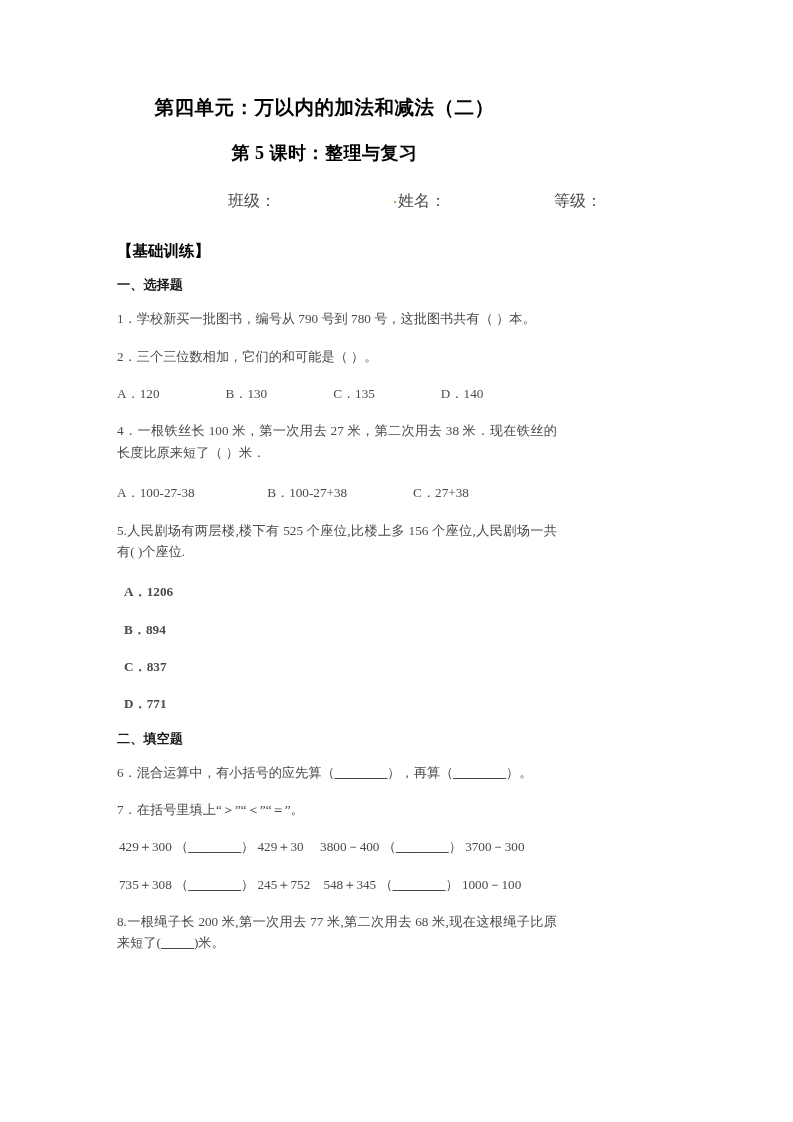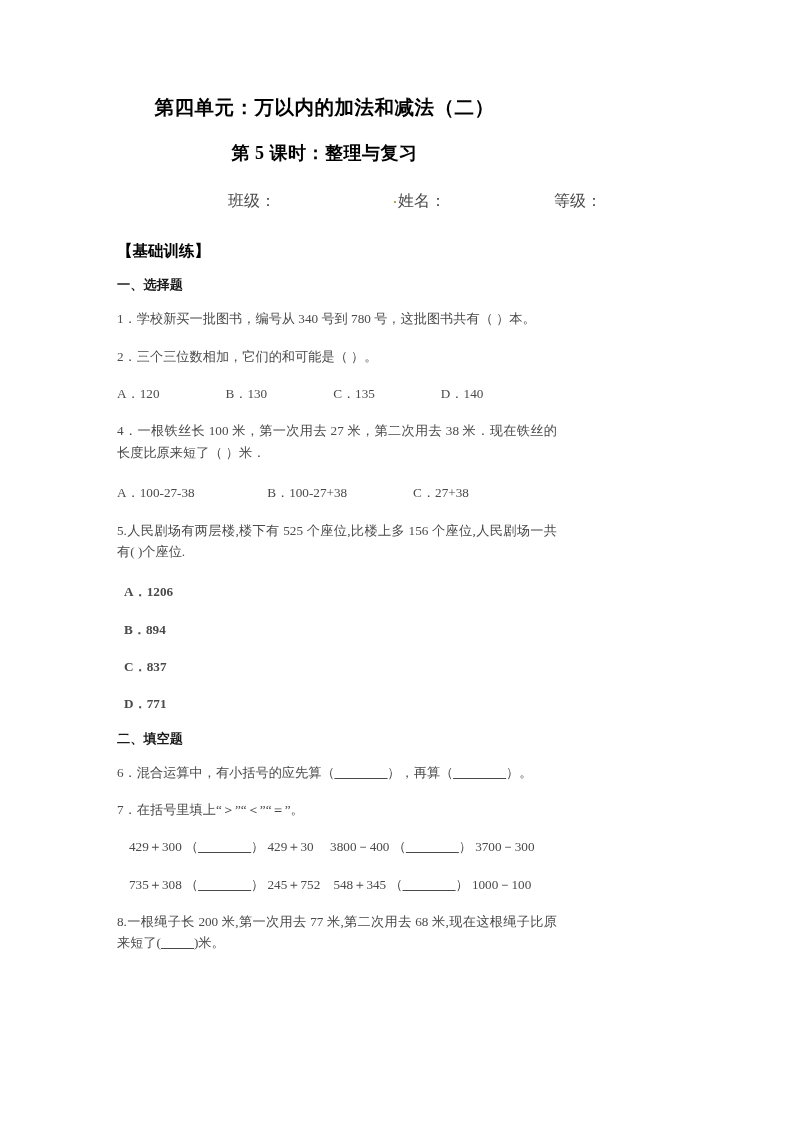--- a/index.html
+++ b/index.html
@@ -109,21 +109,21 @@
   .opt-list {
     font-size: 13.2px;
     color: #4a4a4a;
     margin: 0;
     line-height: 1.62;
   }
   .opt-list div { margin-bottom: 16px; padding-left: 7px; font-weight: bold; }
   .cmp {
     font-size: 13.2px;
     color: #4a4a4a;
-    margin: 0 0 16px 12px;
+    margin: 0 0 16px 2px;
     line-height: 1.62;
     white-space: pre;
   }
   .blank-s { text-decoration: underline; }
   .nowrap { white-space: nowrap; }
 </style>
 </head>
 <body>
 
 <div class="page">
@@ -132,21 +132,21 @@
   <div class="doc-subtitle">第 5 课时：整理与复习</div>
 
   <div class="info-line"><span>班级：</span><span class="gap-a"></span><span class="speck"></span><span>姓名：</span><span class="gap-b"></span><span>等级：</span></div>
 
   <div class="content">
 
     <div class="sec-head">【基础训练】</div>
 
     <div class="sub-head">一、选择题</div>
 
-    <div class="q">1．学校新买一批图书，编号从 340 号到 780 号，这批图书共有（      ）本。</div>
+    <div class="q">1．学校新买一批图书，编号从 790 号到 780 号，这批图书共有（      ）本。</div>
 
     <div class="q">2．三个三位数相加，它们的和可能是（      ）。</div>
 
     <div class="opts">A．120                    B．130                    C．135                    D．140</div>
 
     <div class="q loose">4．一根铁丝长 100 米，第一次用去 27 米，第二次用去 38 米．现在铁丝的长度比原来短了（      ）米．</div>
     <div class="opts">A．100-27-38                      B．100-27+38                    C．27+38</div>
 
     <div class="q loose">5.人民剧场有两层楼,楼下有 525 个座位,比楼上多 156 个座位,人民剧场一共有(              )个座位.</div>
     <div class="opt-list">

